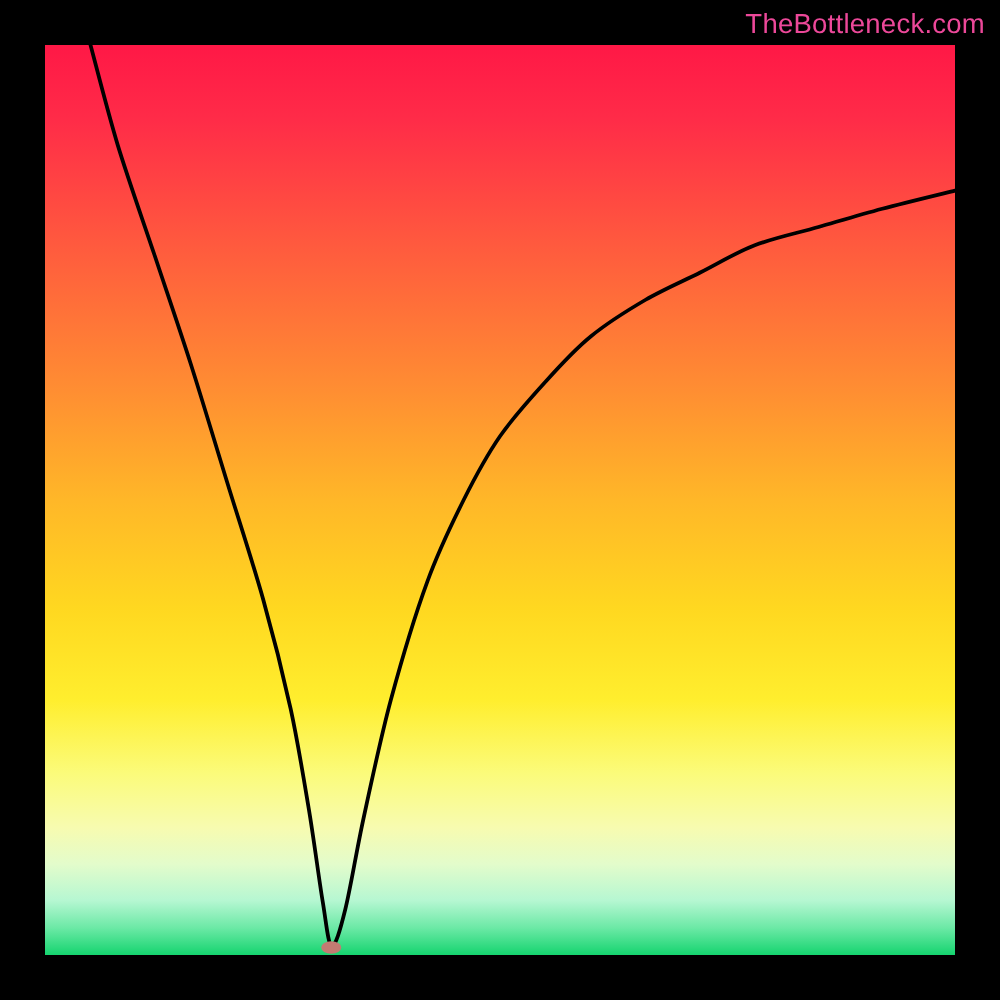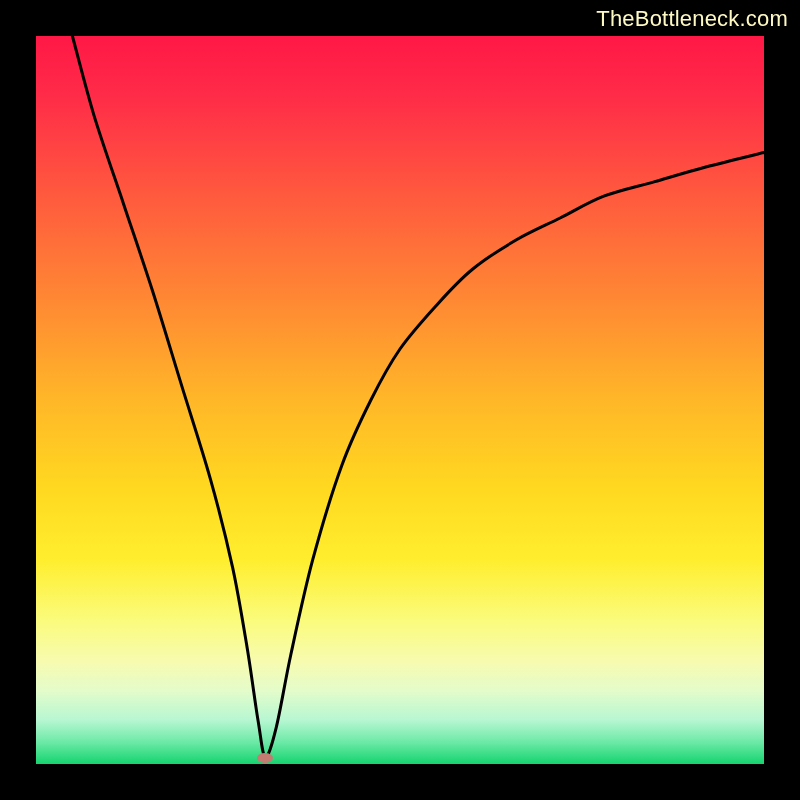--- a/index.html
+++ b/index.html
@@ -39,21 +39,21 @@
       #e3fccb 90%,
       #b6f7d2 94%,
       #6ce9a6 97%,
       #15d46f 100%
     );
   }
   .watermark {
     position: absolute;
     top: 6px;
     right: 12px;
-    color: #fef9c3;
+    color: #ec4899;
     font-size: 22px;
     font-weight: 500;
     letter-spacing: 0.2px;
     user-select: none;
   }
   svg.curve {
     position: absolute;
     left: 0;
     top: 0;
     width: 728px;

